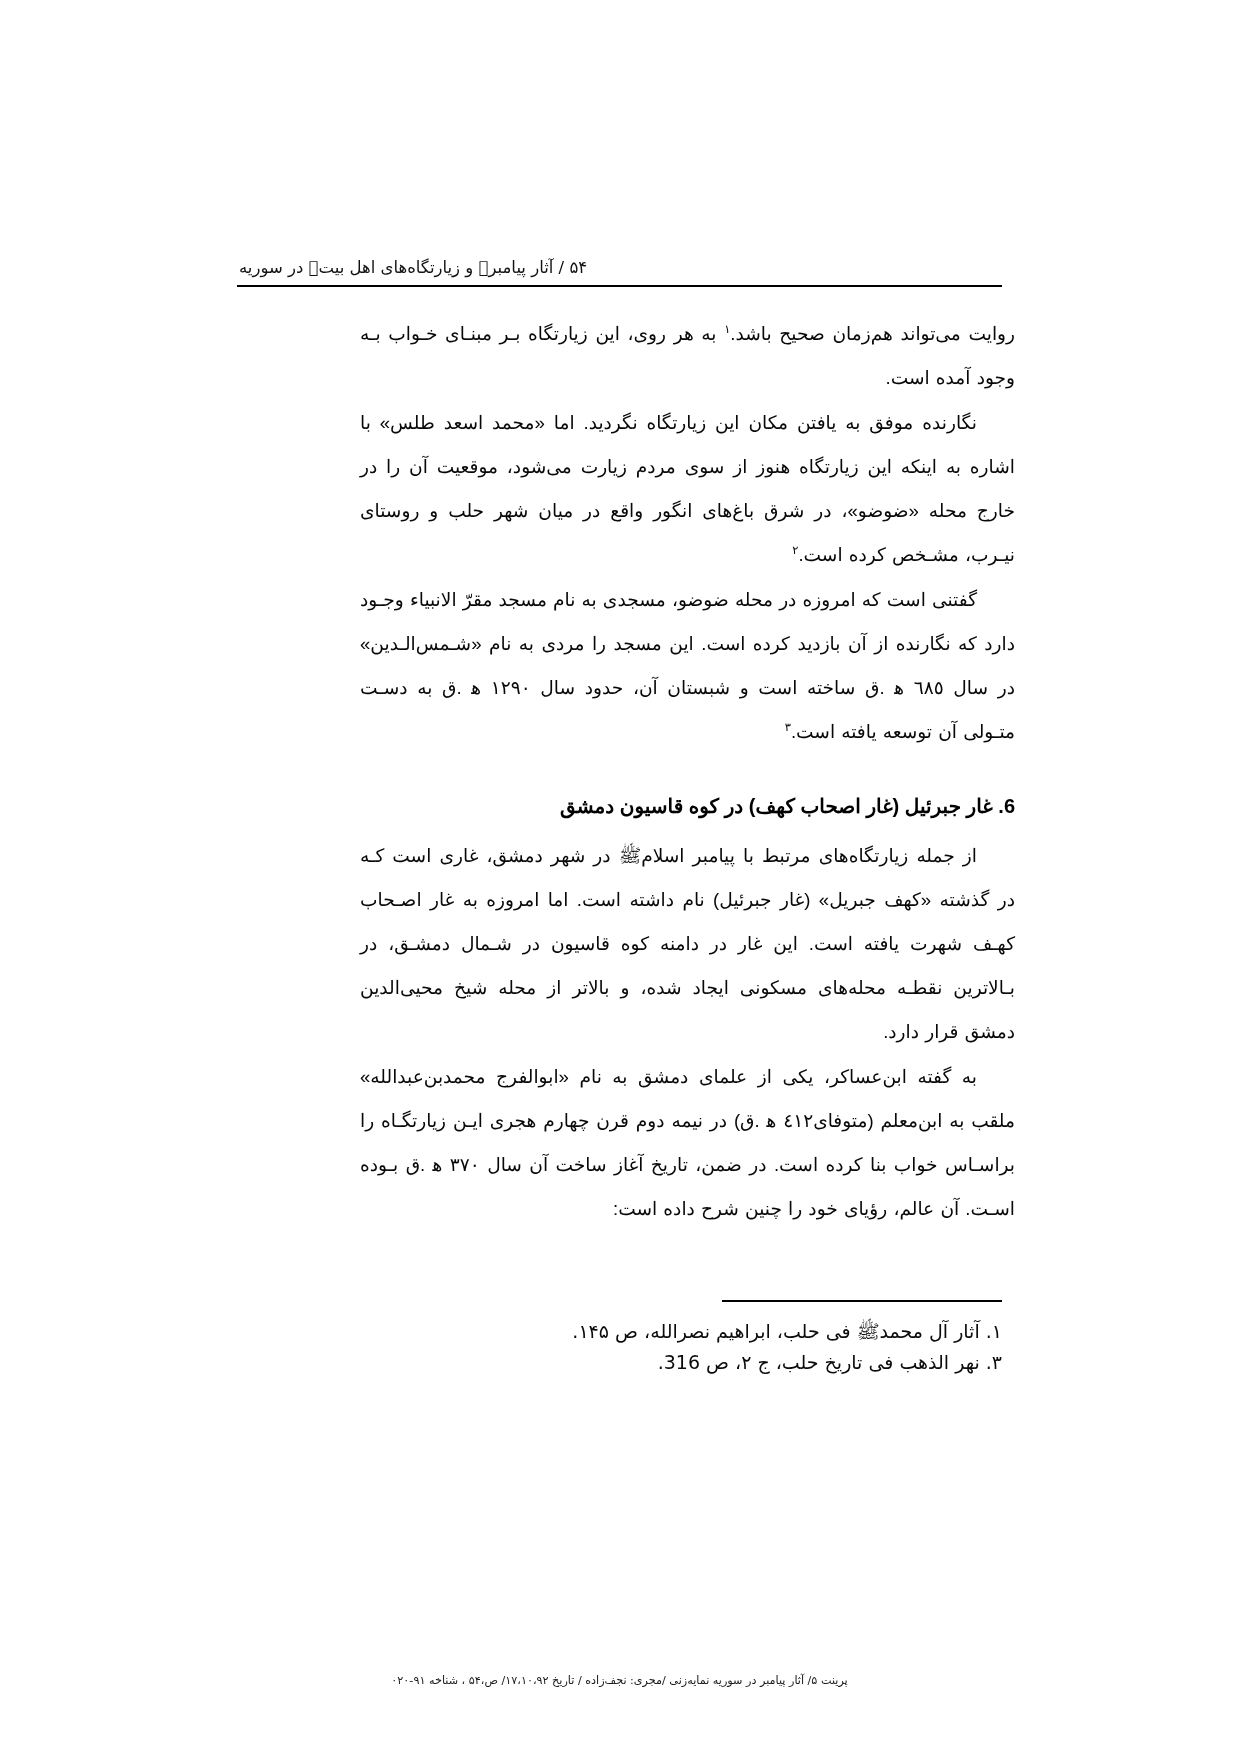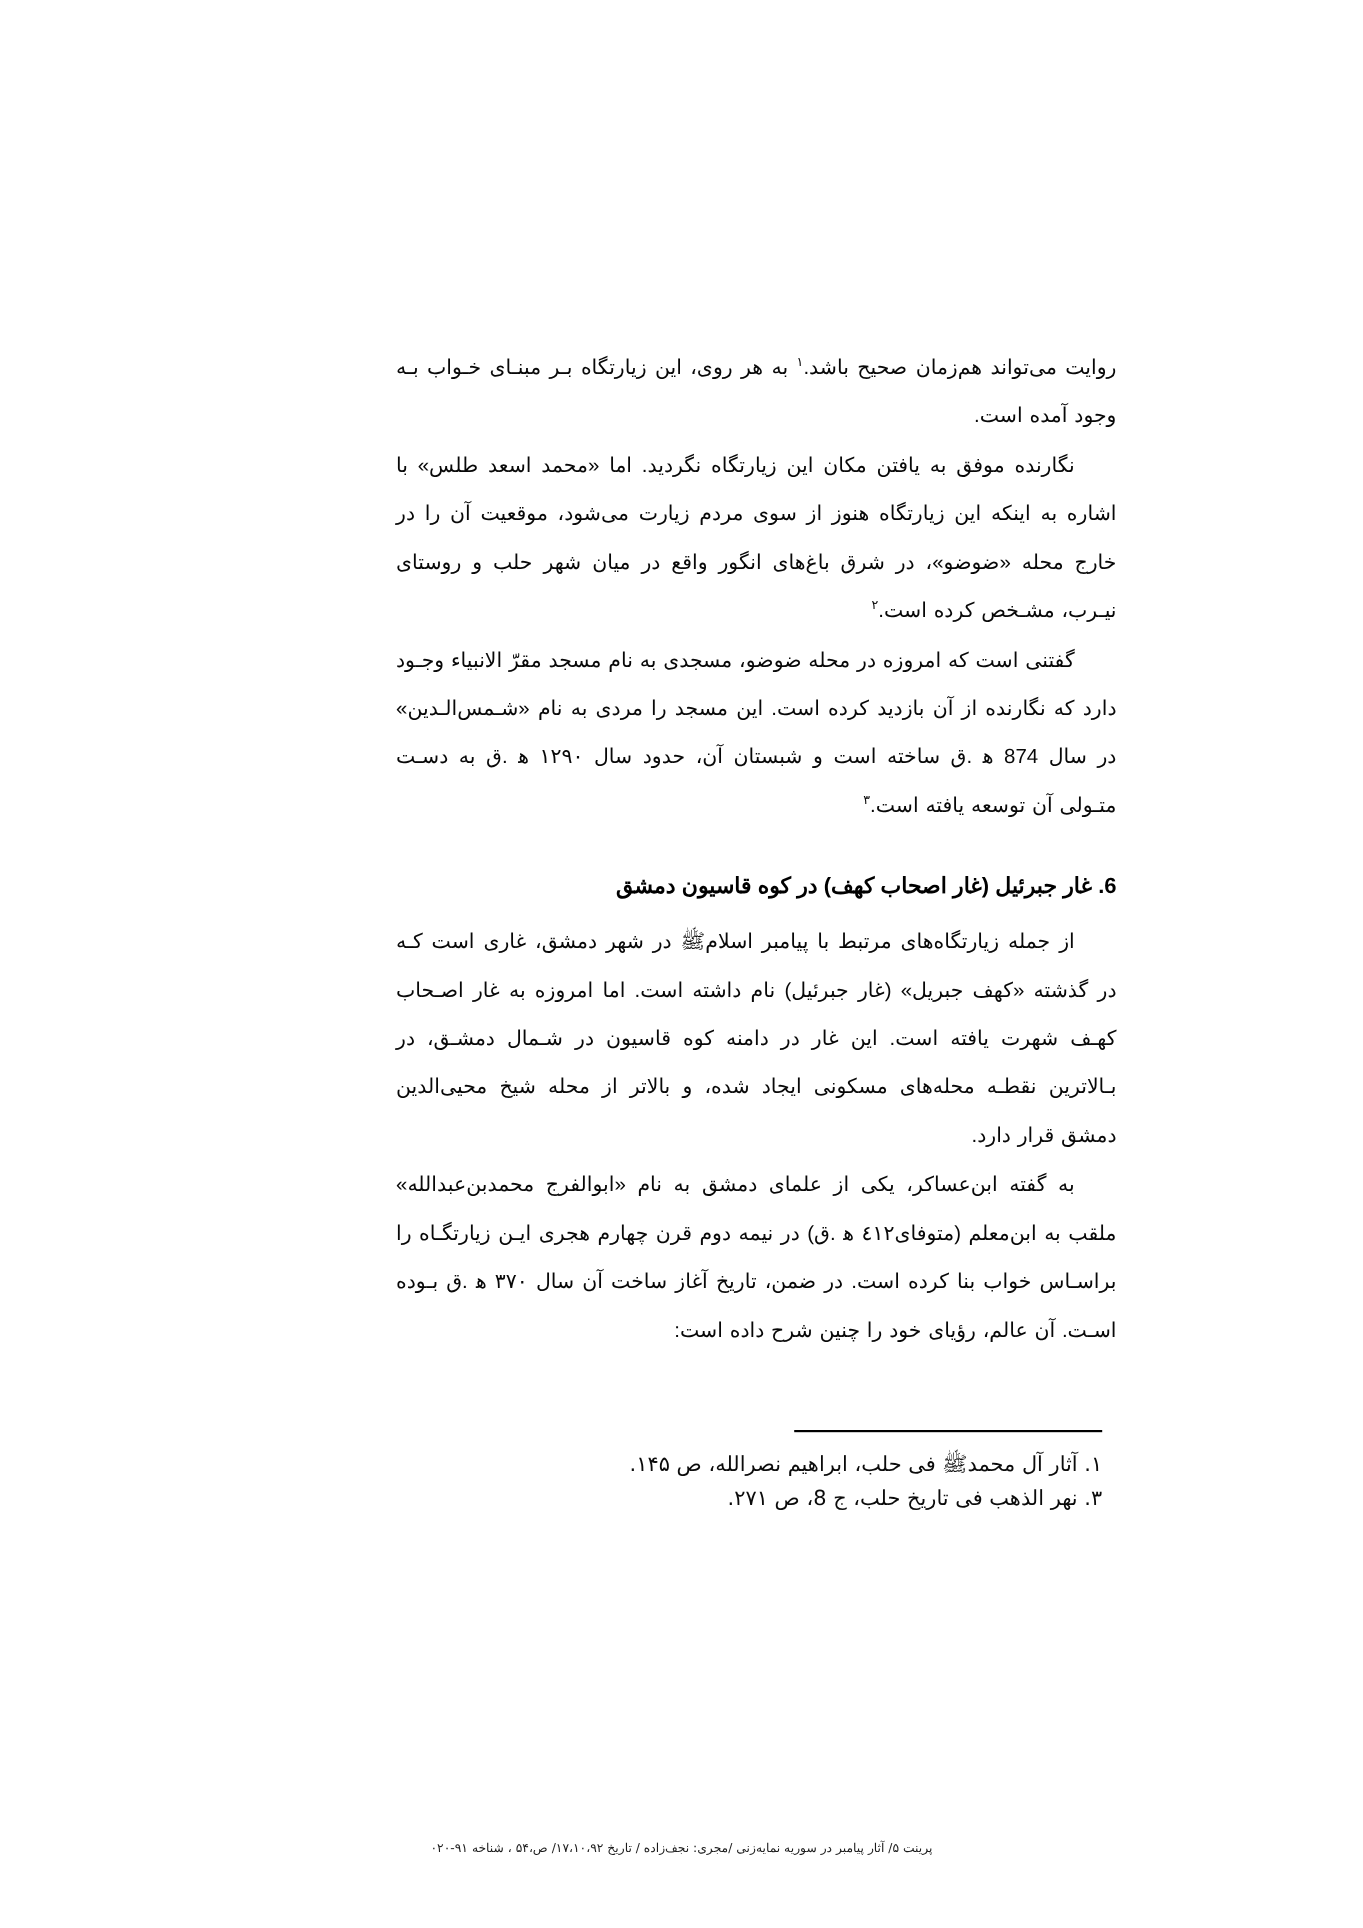--- a/index.html
+++ b/index.html
@@ -119,44 +119,48 @@
     color: #1a1a1a;
     letter-spacing: 0.1px;
     margin-top: 21px;
   }
 </style>
 </head>
 <body>
 
 <div class="page">
 
+  <div class="header-block">
+    <div class="header-line-text">۵۴ / آثار پیامبرﷺ و زیارتگاه‌های اهل بیتؑ در سوریه</div>
+    <div class="header-rule"></div>
+  </div>
 
   <div class="content">
 
     <p class="para noindent"><span>روایت می‌تواند هم‌زمان صحیح باشد.</span><sup class="fn">۱</sup><span> به هر روی، این زیارتگاه بـر مبنـای خـواب بـه وجود آمده است.</span></p>
 
     <p class="para"><span>نگارنده موفق به یافتن مکان این زیارتگاه نگردید. اما «محمد اسعد طلس» با اشاره به اینکه این زیارتگاه هنوز از سوی مردم زیارت می‌شود، موقعیت آن را در خارج محله «ضوضو»، در شرق باغ‌های انگور واقع در میان شهر حلب و روستای نیـرب، مشـخص کرده است.</span><sup class="fn">۲</sup></p>
 
-    <p class="para"><span>گفتنی است که امروزه در محله ضوضو، مسجدی به نام مسجد مقرّ الانبیاء وجـود دارد که نگارنده از آن بازدید کرده است. این مسجد را مردی به نام «شـمس‌الـدین» در سال 874 ه‍ .ق ساخته است و شبستان آن، حدود سال ۱۲۹۰ ه‍ .ق به دسـت متـولی آن توسعه یافته است.</span><sup class="fn">۳</sup></p>
+    <p class="para"><span>گفتنی است که امروزه در محله ضوضو، مسجدی به نام مسجد مقرّ الانبیاء وجـود دارد که نگارنده از آن بازدید کرده است. این مسجد را مردی به نام «شـمس‌الـدین» در سال ٦٨٥ ه‍ .ق ساخته است و شبستان آن، حدود سال ۱۲۹۰ ه‍ .ق به دسـت متـولی آن توسعه یافته است.</span><sup class="fn">۳</sup></p>
 
     <h2 class="section-heading">6. غار جبرئیل (غار اصحاب کهف) در کوه قاسیون دمشق</h2>
 
     <p class="para">از جمله زیارتگاه‌های مرتبط با پیامبر اسلامﷺ در شهر دمشق، غاری است کـه در گذشته «کهف جبریل» (غار جبرئیل) نام داشته است. اما امروزه به غار اصـحاب کهـف شهرت یافته است. این غار در دامنه کوه قاسیون در شـمال دمشـق، در بـالاترین نقطـه محله‌های مسکونی ایجاد شده، و بالاتر از محله شیخ محیی‌الدین دمشق قرار دارد.</p>
 
     <p class="para">به گفته ابن‌عساکر، یکی از علمای دمشق به نام «ابوالفرج محمدبن‌عبدالله» ملقب به ابن‌معلم (متوفای٤١۲ ه‍ .ق) در نیمه دوم قرن چهارم هجری ایـن زیارتگـاه را براسـاس خواب بنا کرده است. در ضمن، تاریخ آغاز ساخت آن سال ۳۷۰ ه‍ .ق بـوده اسـت. آن عالم، رؤیای خود را چنین شرح داده است:</p>
 
   </div>
 
   <div class="footnotes">
     <div class="footnote-rule"></div>
     <div class="footnote-item">
       <span>۱.</span>
       <span>آثار آل محمدﷺ فی حلب، ابراهیم نصرالله، ص ۱۴۵.</span>
     </div>
     <div class="footnote-item">
       <span>۳.</span>
-      <span>نهر الذهب فی تاریخ حلب، ج 8، ص ۲۷۱.</span>
+      <span>نهر الذهب فی تاریخ حلب، ج ۲، ص 316.</span>
     </div>
   </div>
 
   <div class="bottom-strip">پرینت ۵/ آثار پیامبر در سوریه نمایه‌زنی /مجری: نجف‌زاده / تاریخ ۱۷،۱۰،۹۲/ ص،۵۴ ، شناخه ۹۱-۰۲۰</div>
 
 </div>
 
 </body></html>

